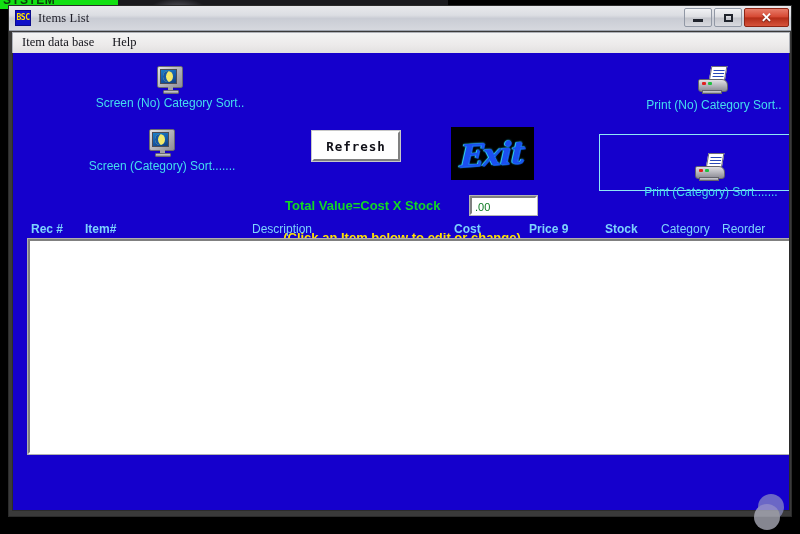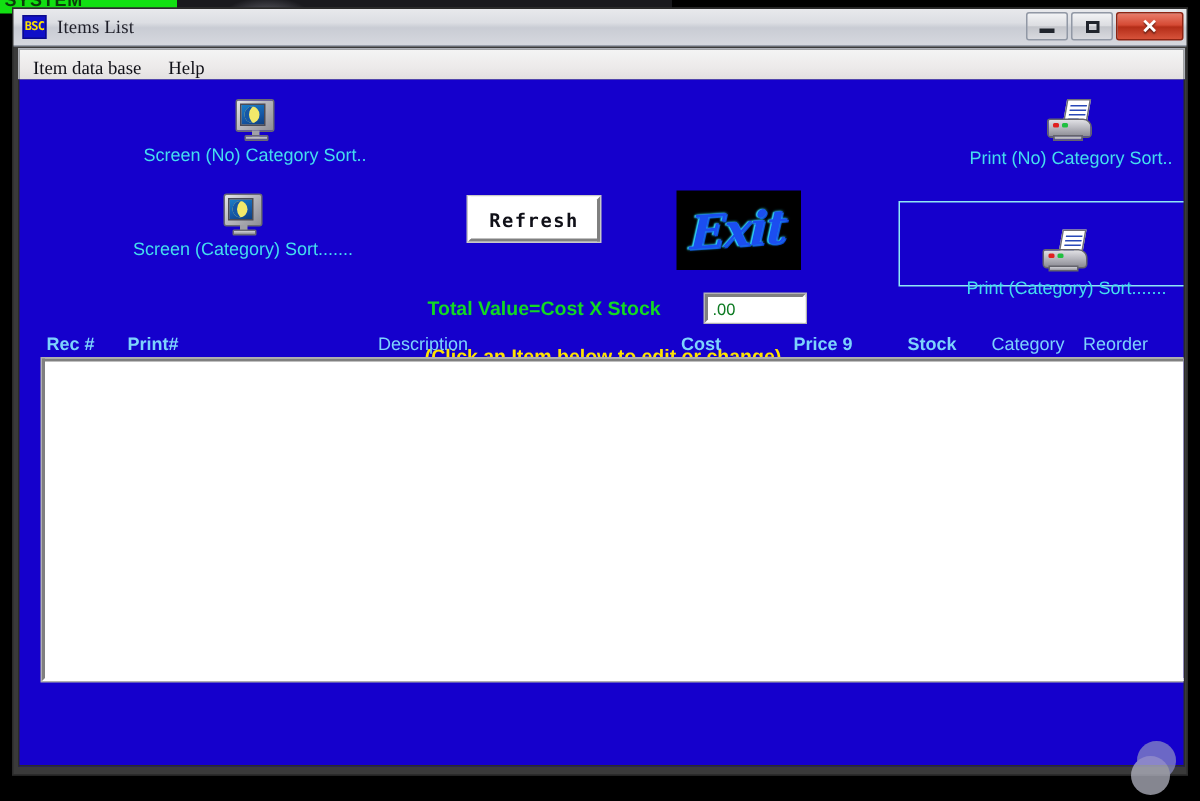--- a/index.html
+++ b/index.html
@@ -150,21 +150,21 @@
     border: 1px solid #aeb1b8;
     border-bottom: none;
     box-sizing: border-box;
     display: flex;
     align-items: center;
   }
   .menu-item {
     font-family: "Liberation Serif", serif;
     font-size: 12.5px;
     color: #111118;
-    padding: 8px 9px 3px 9px;
+    padding: 2px 9px 3px 9px;
   }
 
   
   #form-body {
     position: absolute;
     left: 3px; top: 47px;
     width: 778px; height: 458px;
     background: #1500cc;
     border: 1px solid #2b2b2b;
     border-top: none;
@@ -564,21 +564,21 @@
     </div>
 
     <div id="total-value-label">Total Value=Cost X Stock</div>
     <input id="total-value-field" type="text" readonly="" value=".00" style="">
 
     <div id="hint-line-1">(Click an Item below to edit or change)</div>
     <div id="hint-line-2">(Use this feature ONLY with No Category Sort)</div>
 
     <div id="column-headers">
       <div class="col-header bold" style="left:18px;">Rec #</div>
-      <div class="col-header bold" style="left:72px;">Print#</div>
+      <div class="col-header bold" style="left:72px;">Item#</div>
       <div class="col-header" style="left:239px;">Description</div>
       <div class="col-header bold" style="left:441px;">Cost</div>
       <div class="col-header bold" style="left:516px;">Price 9</div>
       <div class="col-header bold" style="left:592px;">Stock</div>
       <div class="col-header" style="left:648px;">Category</div>
       <div class="col-header" style="left:709px;">Reorder</div>
     </div>
 
     <div id="items-listbox"></div>
 

